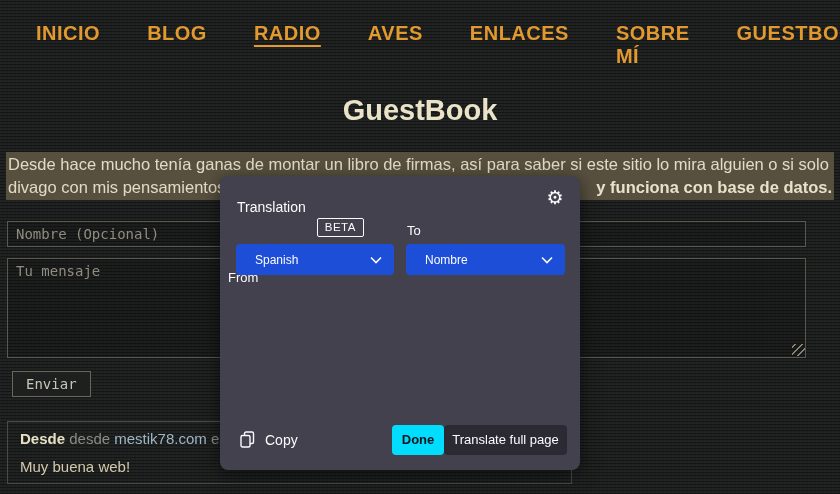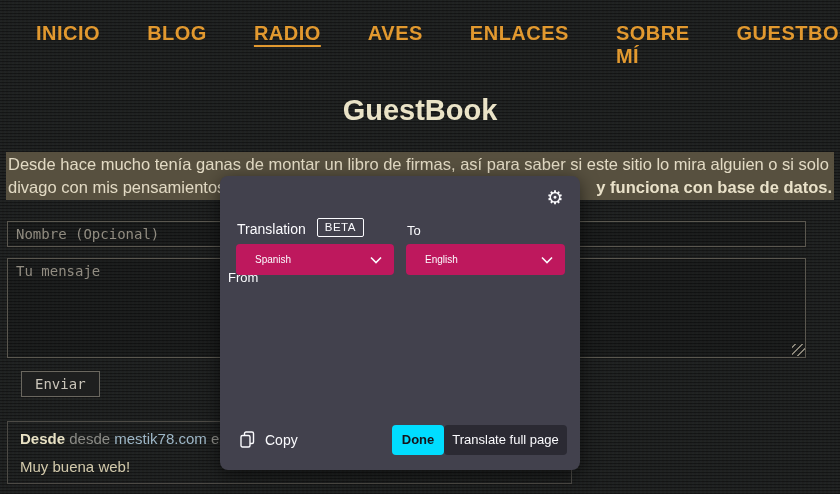--- a/index.html
+++ b/index.html
@@ -50,21 +50,21 @@
     font-size:14px; padding:4px 8px; outline:none; resize:none;
   }
   .field::placeholder { color:#918c81; opacity:1; }
   #name-input { top:221px; height:26px; }
   #message-input { top:258px; height:100px; }
   .resize-grip {
     position:absolute; left:792px; top:344px; width:13px; height:12px;
     background:repeating-linear-gradient(135deg, transparent 0 2px, #8a8578 2px 3px, transparent 3px 5px);
   }
   .submit-btn {
-    position:absolute; left:21px; top:371px; height:26px; padding:0 13px;
+    position:absolute; left:12px; top:371px; height:26px; padding:0 13px;
     background:#1e1f1f; border:1px solid #6a675f; color:#c9c4b9;
     font-family:"DejaVu Sans Mono",monospace; font-size:14px; cursor:pointer;
   }
 
   
   .entry {
     position:absolute; left:7px; top:421px; width:565px; height:63px;
     border:1px solid #4c4a45; padding:8px 12px; font-size:15px;
   }
   .entry .meta { white-space:nowrap; overflow:hidden; }
@@ -72,37 +72,37 @@
   .entry .dim { color:#8b8b86; }
   .entry .site { color:#9db6c6; text-decoration:none; cursor:pointer; }
   .entry .msg { margin-top:11px; color:#d2c9ab; }
 
   
   .tpanel {
     position:absolute; left:220px; top:176px; width:360px; height:294px;
     background:#42414d; border-radius:8px; box-shadow:0 4px 18px rgba(0,0,0,0.55);
     color:#fbfbfe; z-index:10;
   }
-  .tp-header { position:absolute; top:0; left:17px; right:16px; display:flex; align-items:flex-end; }
+  .tp-header { position:absolute; top:0; left:17px; right:16px; display:flex; align-items:center; }
   .tp-title { font-size:14px; }
   .tp-badge {
     margin-left:11px; font-size:11.5px; letter-spacing:.5px;
     border:1.5px solid #fbfbfe; border-radius:2px; padding:2px 7px 3px;margin-top:42px;
   }
   .tp-gear {
     position:absolute; top:10px; right:13px; width:24px; height:24px;
     background:none; border:none; color:#fbfbfe; font-size:19px; line-height:24px;
     cursor:pointer; text-align:center; padding:0;
   }
   .tp-label { position:absolute; font-size:13px; }
   #from-label { top:47px; left:8px;margin-top:47px; }
   #to-label   { top:47px; left:187px; }
   .tp-select {
-    position:absolute; top:68px; height:31px; background:#be185d; border-radius:4px;
-    display:flex; align-items:center; font-size:10px; cursor:pointer;
+    position:absolute; top:68px; height:31px; background:#1d4ed8; border-radius:4px;
+    display:flex; align-items:center; font-size:12px; cursor:pointer;
     padding:0 12px 0 19px; justify-content:space-between;
   }
   #from-select { left:16px;  width:158px; }
   #to-select   { left:186px; width:159px; }
   .chev { width:12px; height:8px; }
   .tp-output {
     position:absolute; top:114px; left:16px; width:328px; height:118px;
     border:2px solid #00ddff; border-radius:6px; background:transparent;
     font-size:13px; line-height:18.5px; padding:9px 11px; color:#fbfbfe;
     overflow:hidden;
@@ -174,21 +174,21 @@
     <span class="tp-label" id="from-label">From</span>
     <span class="tp-label" id="to-label">To</span>
 
     <div class="tp-select" id="from-select">
       <span>Spanish</span>
       <svg class="chev" viewBox="0 0 12 8">
         <polyline points="1,1.5 6,6.5 11,1.5" fill="none" stroke="#fbfbfe" stroke-width="1.6"></polyline>
       </svg>
     </div>
     <div class="tp-select" id="to-select">
-      <span>English</span>
+      <span>Nombre</span>
       <svg class="chev" viewBox="0 0 12 8">
         <polyline points="1,1.5 6,6.5 11,1.5" fill="none" stroke="#fbfbfe" stroke-width="1.6"></polyline>
       </svg>
     </div>
 
 
     <div class="tp-footer">
       <button class="copy-btn">
         <svg width="15" height="17" viewBox="0 0 15 17">
           <rect x="4.5" y="1" width="9" height="11.5" rx="1.5" fill="none" stroke="#fbfbfe" stroke-width="1.4"></rect>

